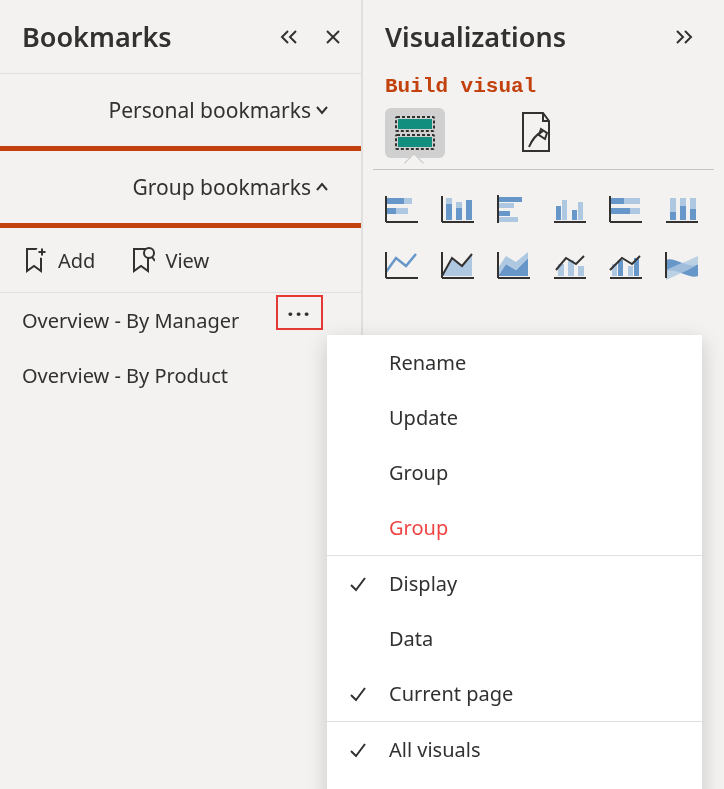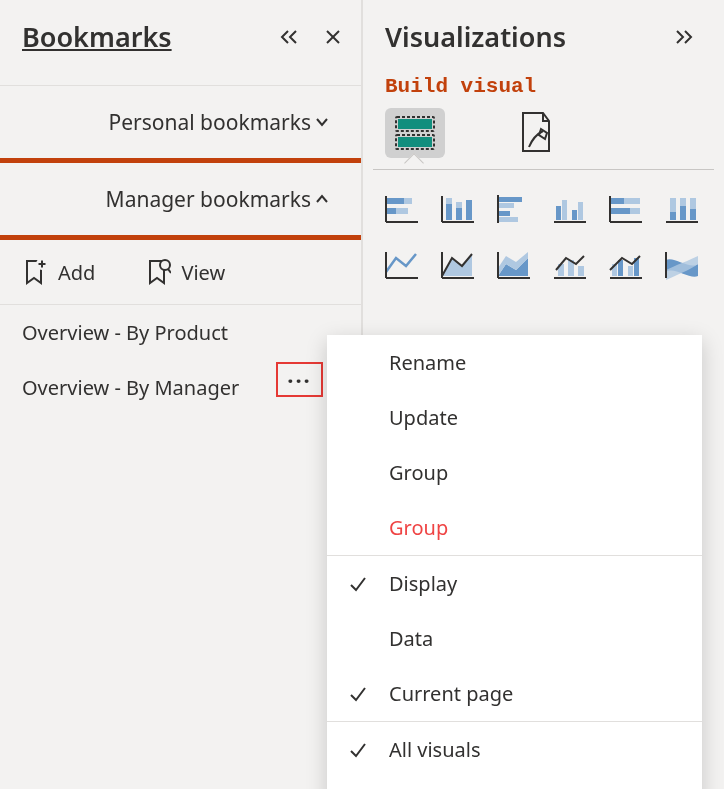--- a/index.html
+++ b/index.html
@@ -19,23 +19,22 @@
     .bookmarks-pane {
       width: 363px;
       background: #f3f2f1;
       border-right: 2px solid #e1dfdd;
       display: flex;
       flex-direction: column;
     }
     .pane-header {
       display: flex;
       align-items: center;
-      padding: 18px 18px 30px 22px;
+      padding: 18px 18px 18px 22px;
       border-bottom: 1px solid #e1dfdd;
-      text-decoration: underline;
     }
     .pane-title {
       font-size: 27px;
       font-weight: 600;
       flex: 1;
     }
     .header-icon {
       width: 20px;
       height: 20px;
       margin-left: 24px;
@@ -64,21 +63,21 @@
       display: inline-flex;
       align-items: center;
       justify-content: center;
     }
 
     .actions-row {
       display: flex;
       align-items: center;
       padding: 18px 22px;
       border-bottom: 1px solid #e1dfdd;
-      gap: 50px;
+      gap: 34px;
     }
     .action-btn {
       display: flex;
       align-items: center;
       gap: 10px;
       font-size: 20px;
       cursor: pointer;
     }
     .action-btn svg { flex-shrink: 0; }
 
@@ -248,21 +247,21 @@
   <div class="section-row">
     <div class="section-title">Personal bookmarks</div>
     <span class="chevron">
       <svg width="20" height="20" viewBox="0 0 20 20" stroke="#323130" stroke-width="2" fill="none">
         <polyline points="5,7 10,13 15,7"></polyline>
       </svg>
     </span>
   </div>
 
   <div class="section-row">
-    <div class="section-title">Manager bookmarks</div>
+    <div class="section-title">Group bookmarks</div>
     <span class="chevron">
       <svg width="20" height="20" viewBox="0 0 20 20" stroke="#323130" stroke-width="2" fill="none">
         <polyline points="5,13 10,7 15,13"></polyline>
       </svg>
     </span>
   </div>
 
   <div class="actions-row">
     <div class="action-btn">
       <svg width="26" height="28" viewBox="0 0 26 28" fill="none">
@@ -277,25 +276,25 @@
       <svg width="26" height="28" viewBox="0 0 26 28" fill="none">
         <path d="M5 3h14v22l-7-5-7 5V3z" stroke="#323130" stroke-width="2" fill="none"></path>
         <circle cx="20" cy="7" r="5" stroke="#323130" stroke-width="2" fill="#f3f2f1"></circle>
         <line x1="23" y1="11" x2="26" y2="15" stroke="#323130" stroke-width="2"></line>
       </svg>
       <span>View</span>
     </div>
   </div>
 
   <div class="bookmark-item">
-    <span>Overview - By Product</span>
-  </div>
-  <div class="bookmark-item">
     <span>Overview - By Manager</span>
     <span class="ellipsis-box">···</span>
+  </div>
+  <div class="bookmark-item">
+    <span>Overview - By Product</span>
   </div>
 
 </div>
 
 <div class="viz-pane">
 
   <div class="viz-header">
     <div class="viz-title">Visualizations</div>
     <span class="header-icon">
       <svg width="20" height="18" viewBox="0 0 20 18" stroke="#323130" stroke-width="2" fill="none">

